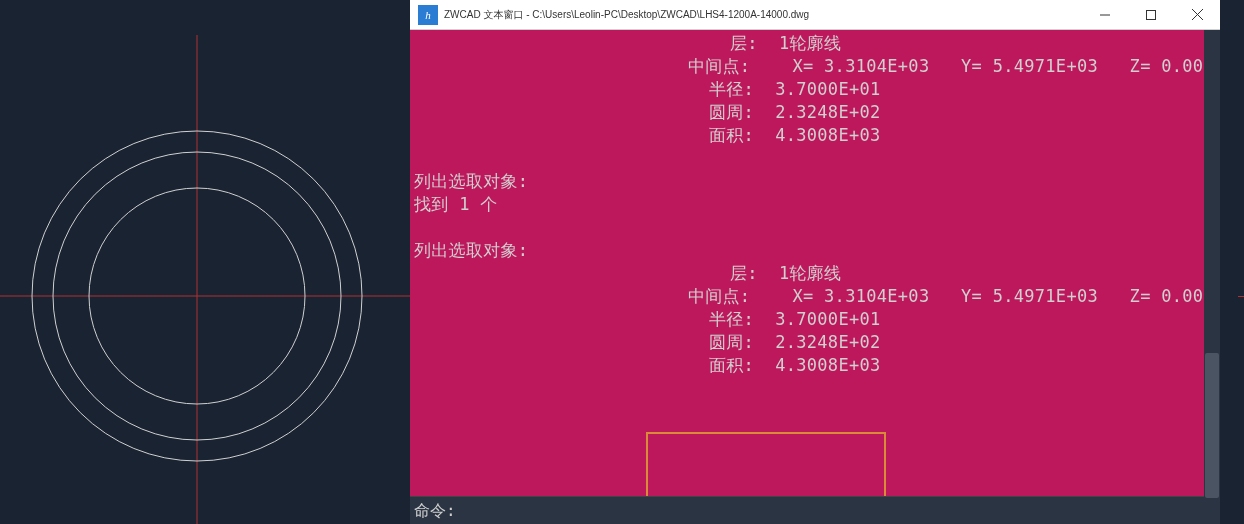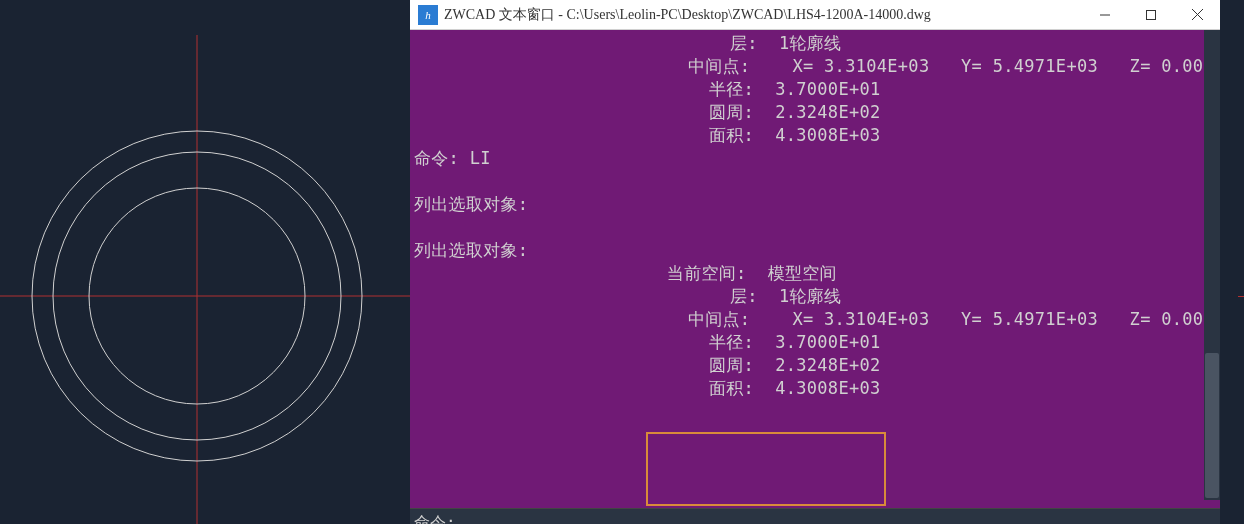--- a/index.html
+++ b/index.html
@@ -52,40 +52,40 @@
       display: flex;
       align-items: center;
       justify-content: center;
       color: white;
       font-size: 11px;
       font-style: italic;
       font-family: serif;
     }
     .titlebar-text {
       flex: 1;
-      font-size: 14px;
+      font-size: 10px;
       color: #333;
-      font-family: Liberation Serif, serif;
+      font-family: Liberation Sans, sans-serif;
     }
     .titlebar-buttons {
       display: flex;
       height: 100%;
     }
     .titlebar-btn {
       width: 46px;
       height: 100%;
       display: flex;
       align-items: center;
       justify-content: center;
       cursor: pointer;
       color: #333;
     }
     .console-area {
       flex: 1;
-      background: #701a75;
+      background: #be185d;
       color: #d0d0d0;
       font-size: 17px;
       line-height: 23px;
       padding: 2px 4px;
       position: relative;
       overflow: hidden;
       font-family: 'SimSun', monospace;
     }
     .console-line {
       white-space: pre;
@@ -99,21 +99,21 @@
       top: 402px;
       width: 240px;
       height: 74px;
       pointer-events: none;
     }
     .cmd-bar {
       position: absolute;
       bottom: 0;
       left: 0;
       right: 0;
-      height: 16px;
+      height: 28px;
       background: #2a3442;
       color: #d0d0d0;
       padding: 2px 4px;
       font-size: 16px;
       border-top: 1px solid #444;
     }
     .cmd-input {
       background: transparent;
       border: none;
       color: #d0d0d0;
@@ -199,26 +199,25 @@
     </div>
   </div>
 
   <div class="console-area">
     <div id="console-lines">
         <div class="console-line">                              层:  1轮廓线</div>
         <div class="console-line">                          中间点:    X= 3.3104E+03   Y= 5.4971E+03   Z= 0.0000E+00</div>
         <div class="console-line">                            半径:  3.7000E+01</div>
         <div class="console-line">                            圆周:  2.3248E+02</div>
         <div class="console-line">                            面积:  4.3008E+03</div>
-        <div class="console-line">命令: LI</div>
         <div class="console-line">&nbsp;</div>
         <div class="console-line">列出选取对象:</div>
+        <div class="console-line">找到 1 个</div>
         <div class="console-line">&nbsp;</div>
         <div class="console-line">列出选取对象:</div>
-        <div class="console-line">                        当前空间:  模型空间</div>
         <div class="console-line">                              层:  1轮廓线</div>
         <div class="console-line">                          中间点:    X= 3.3104E+03   Y= 5.4971E+03   Z= 0.0000E+00</div>
         <div class="console-line">                            半径:  3.7000E+01</div>
         <div class="console-line">                            圆周:  2.3248E+02</div>
         <div class="console-line">                            面积:  4.3008E+03</div>
         <div class="console-line">&nbsp;</div>
       </div>
     <div class="highlight-box"></div>
     <div class="cmd-bar">
       <span>命令:</span>

